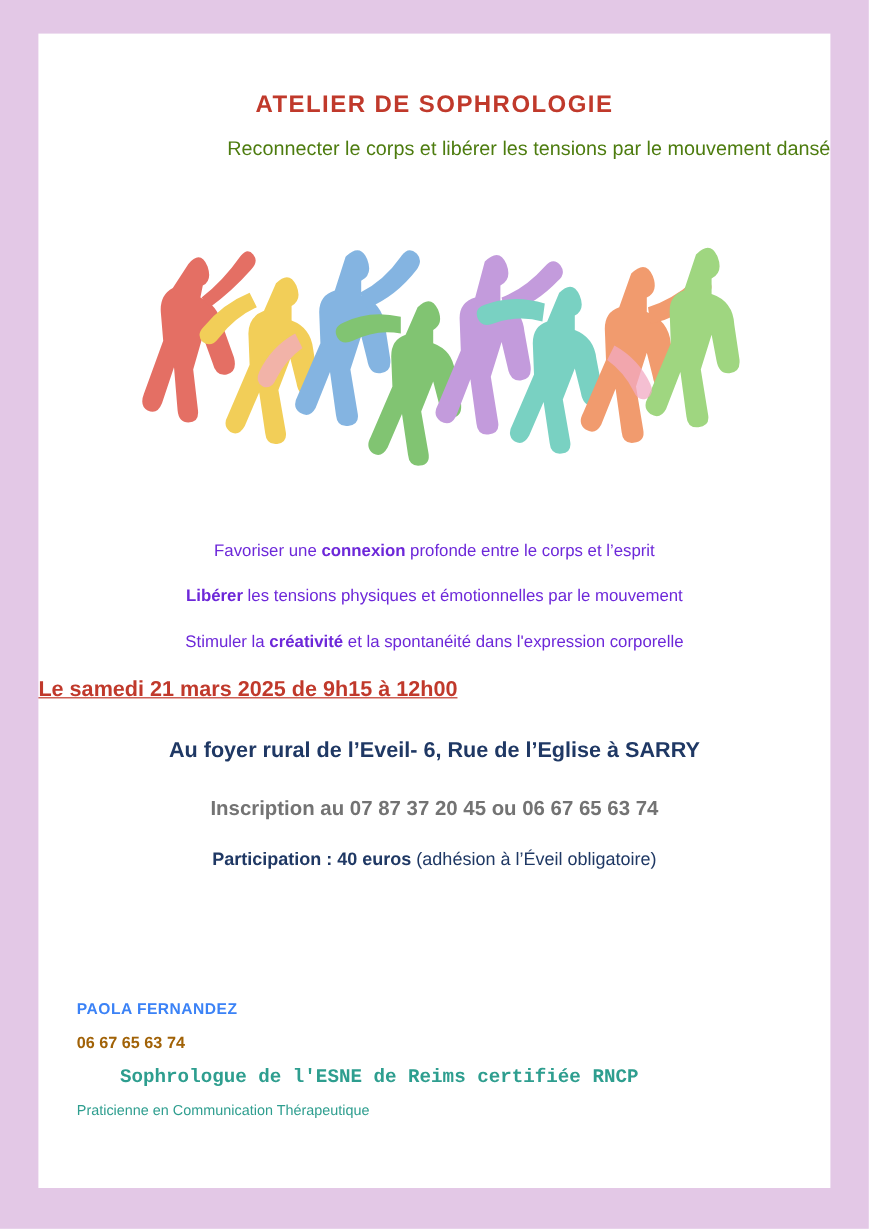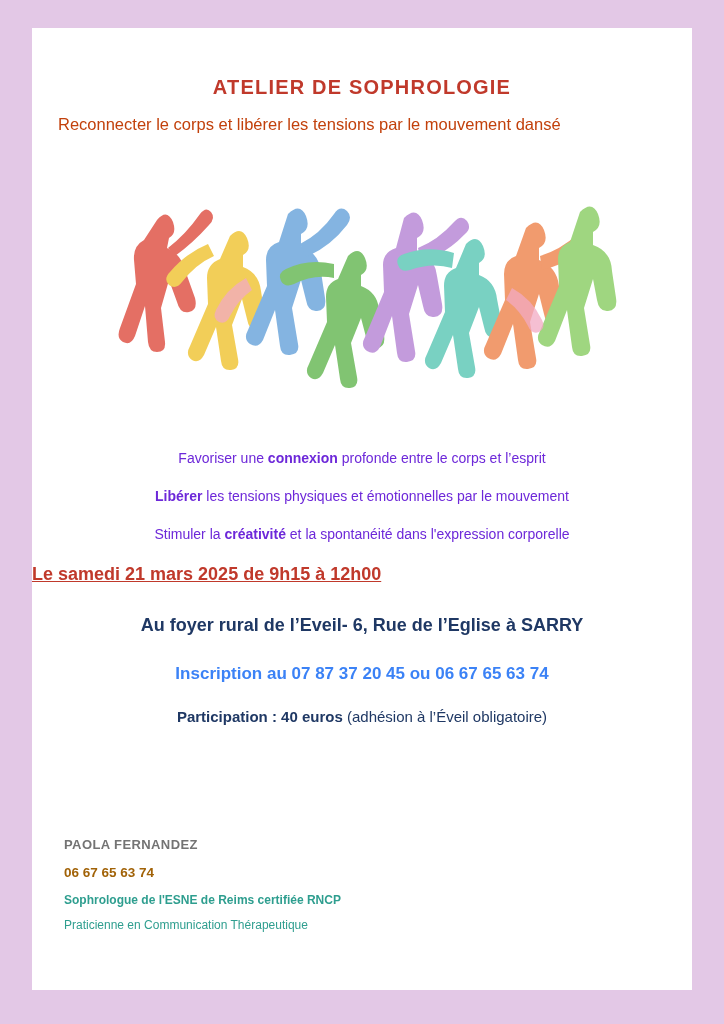--- a/index.html
+++ b/index.html
@@ -25,24 +25,24 @@
   .title {
     text-align: center;
     margin-top: 48px;
     font-size: 20px;
     font-weight: bold;
     letter-spacing: 1.2px;
     color: #c0392b;
     font-family: "Liberation Sans", sans-serif;
   }
   .subtitle {
-    text-align: left;
+    text-align: right;
     margin-top: 16px;
     font-size: 16.5px;
-    color: #c2410c;
+    color: #4d7c0f;
     font-family: "Liberation Sans", sans-serif;
     padding-left: 26px;
   }
   .art {
     margin: 26px auto 0 auto;
     width: 520px;
     height: 230px;
     position: relative;
   }
   .art svg {
@@ -78,59 +78,60 @@
     font-size: 18px;
     font-weight: bold;
     color: #1f3864;
     font-family: "Liberation Sans", sans-serif;
   }
   .contact-line {
     text-align: center;
     margin-top: 28px;
     font-size: 17px;
     font-weight: bold;
-    color: #3b82f6;
+    color: #737373;
     font-family: "Liberation Sans", sans-serif;
   }
   .price-line {
     text-align: center;
     margin-top: 24px;
     font-size: 15px;
     color: #1f3864;
     font-family: "Liberation Sans", sans-serif;
   }
   .price-line b {
     font-weight: bold;
   }
   .footer {
     position: absolute;
     left: 32px;
     bottom: 58px;
   }
   .footer-name {
     font-size: 13px;
     font-weight: bold;
-    color: #737373;
+    color: #3b82f6;
     letter-spacing: 0.4px;
     margin-bottom: 13px;
     font-family: "Liberation Sans", sans-serif;
   }
   .footer-phone {
     font-size: 13.5px;
     font-weight: bold;
     color: #a16207;
     margin-bottom: 13px;
     font-family: "Liberation Sans", sans-serif;
   }
   .footer-role1 {
-    font-size: 12px;
+    font-size: 16px;
     font-weight: bold;
     color: #2e9e8f;
     margin-bottom: 11px;
-    font-family: Liberation Sans, sans-serif;
+    font-family: Liberation Mono, monospace;
+    margin-left: 36px;
   }
   .footer-role2 {
     font-size: 12px;
     color: #2e9e8f;
     font-family: "Liberation Sans", sans-serif;
   }
 </style>
 </head>
 <body>
 

